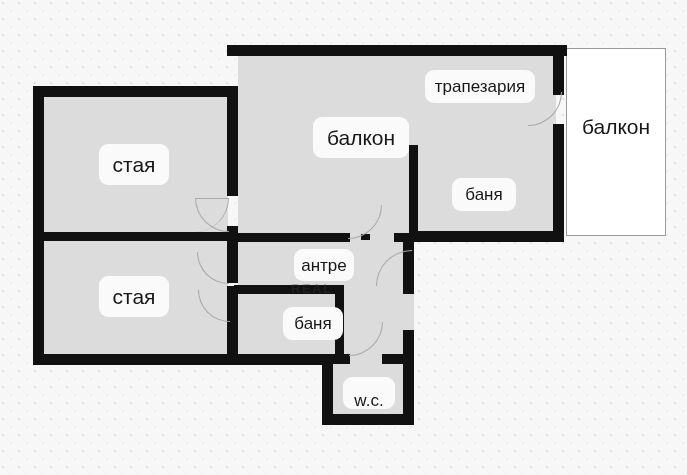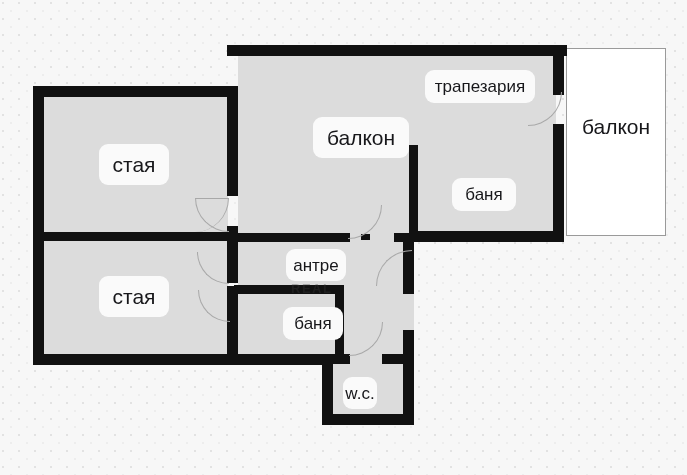--- a/index.html
+++ b/index.html
@@ -195,25 +195,25 @@
   </div>
 
   <div class="label med" style="left:452px; top:178px; width:64px; height:33px;">
     <span>баня</span>
   </div>
 
   <div class="label big plain" style="left:576px; top:110px; width:80px; height:32px;">
     <span>балкон</span>
   </div>
 
-  <div class="label med" style="left:286px; top:249px; width:60px; height:32px;">
+  <div class="label med" style="left:294px; top:249px; width:60px; height:32px;">
     <span>антре</span>
   </div>
 
   <div class="label med" style="left:247px; top:307px; width:60px; height:33px;margin-left:36px;">
     <span>баня</span>
   </div>
 
-  <div class="label med" style="left:343px; top:377px; width:34px; height:32px;">
+  <div class="label med" style="left:343px; top:377px; width:52px; height:32px;align-items:flex-end;">
     <span>w.c.</span>
   </div>
 
 </div>
 
 </body></html>

